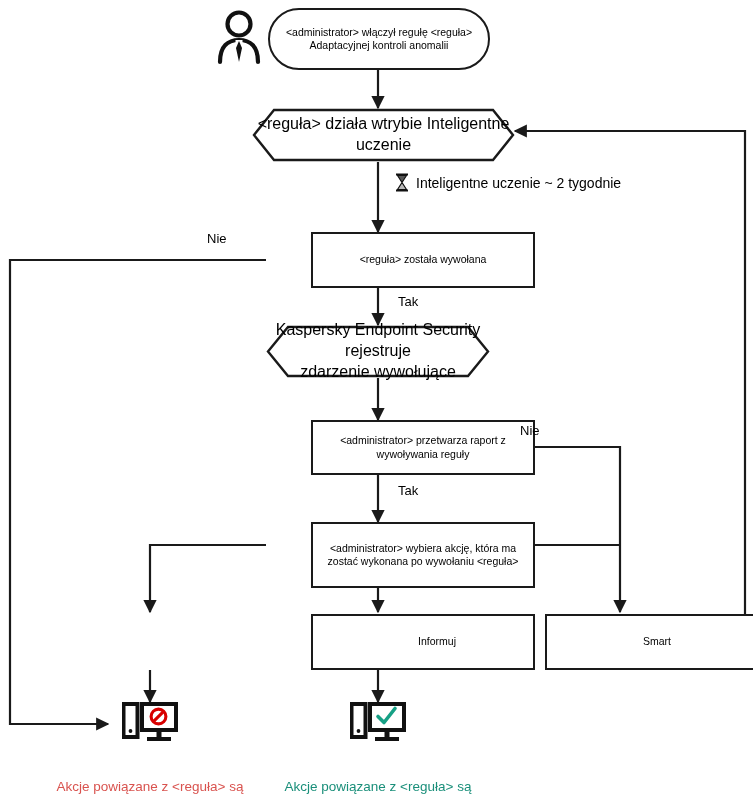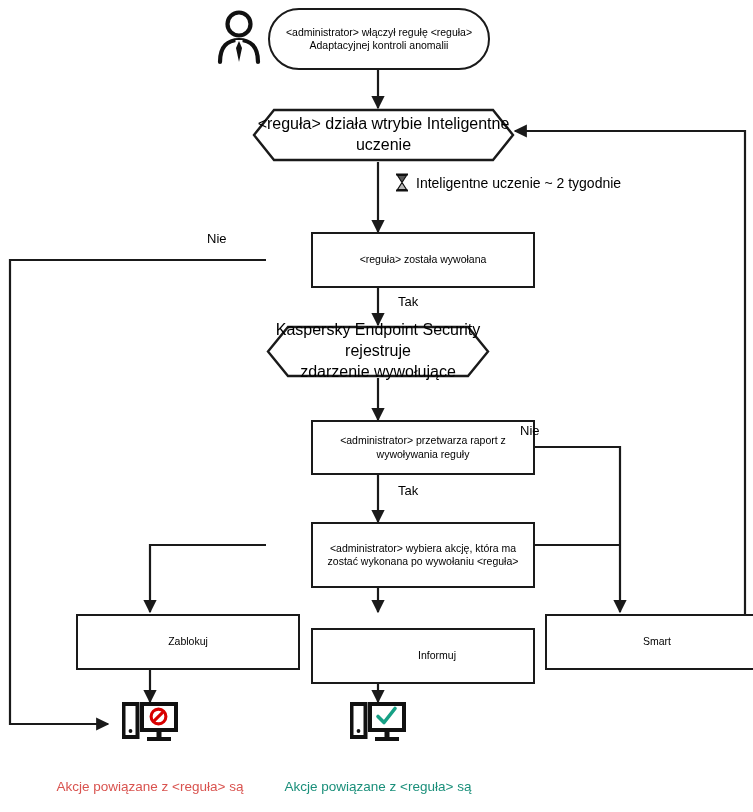--- a/index.html
+++ b/index.html
@@ -192,25 +192,22 @@
     </div>
   </div>
 
   <div class="node box" style="left:266px; top:522px; width:224px; height:66px;">
     <div>
       <div>&lt;administrator&gt;  wybiera akcję, która ma</div>
       <div>zostać wykonana po wywołaniu &lt;reguła&gt;</div>
     </div>
   </div>
 
-  <div class="node box" style="left:31px; top:614px; width:224px; height:56px;">
-    <div>Zablokuj</div>
-  </div>
-
-  <div class="node box" style="left:266px; top:628px; width:224px; height:56px;padding-left:28px;">
+
+  <div class="node box" style="left:266px; top:614px; width:224px; height:56px;padding-left:28px;">
     <div>Informuj</div>
   </div>
 
   <div class="node box" style="left:500px; top:614px; width:224px; height:56px;">
     <div>Smart</div>
   </div>
 
   <div class="edge-label" style="left:207px; top:231px;">Nie</div>
   <div class="edge-label" style="left:398px; top:294px;">Tak</div>
   <div class="edge-label" style="left:520px; top:423px;">Nie</div>

